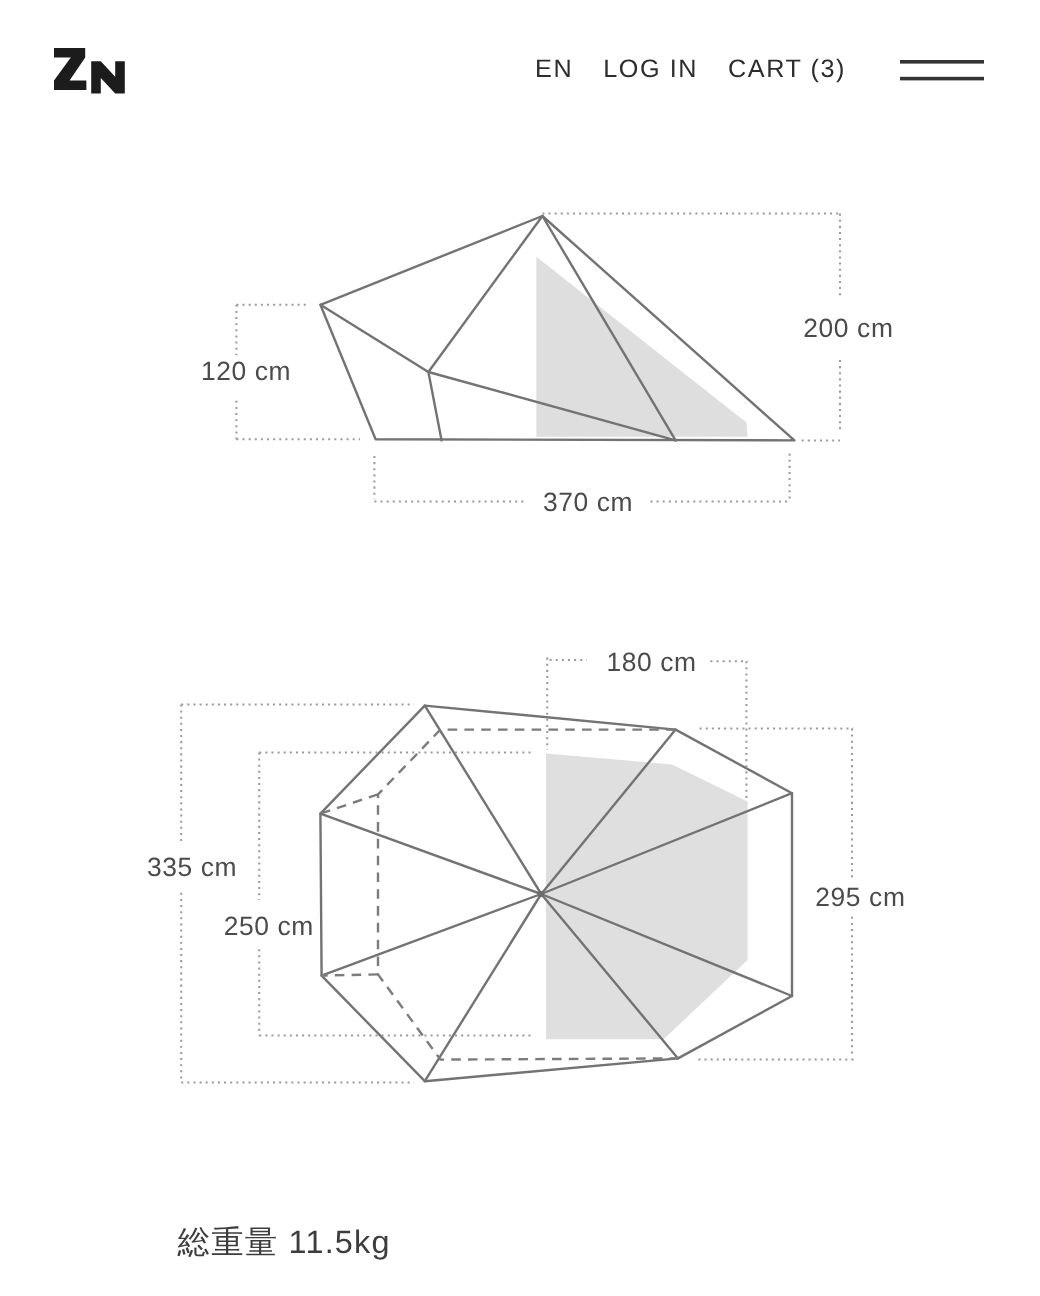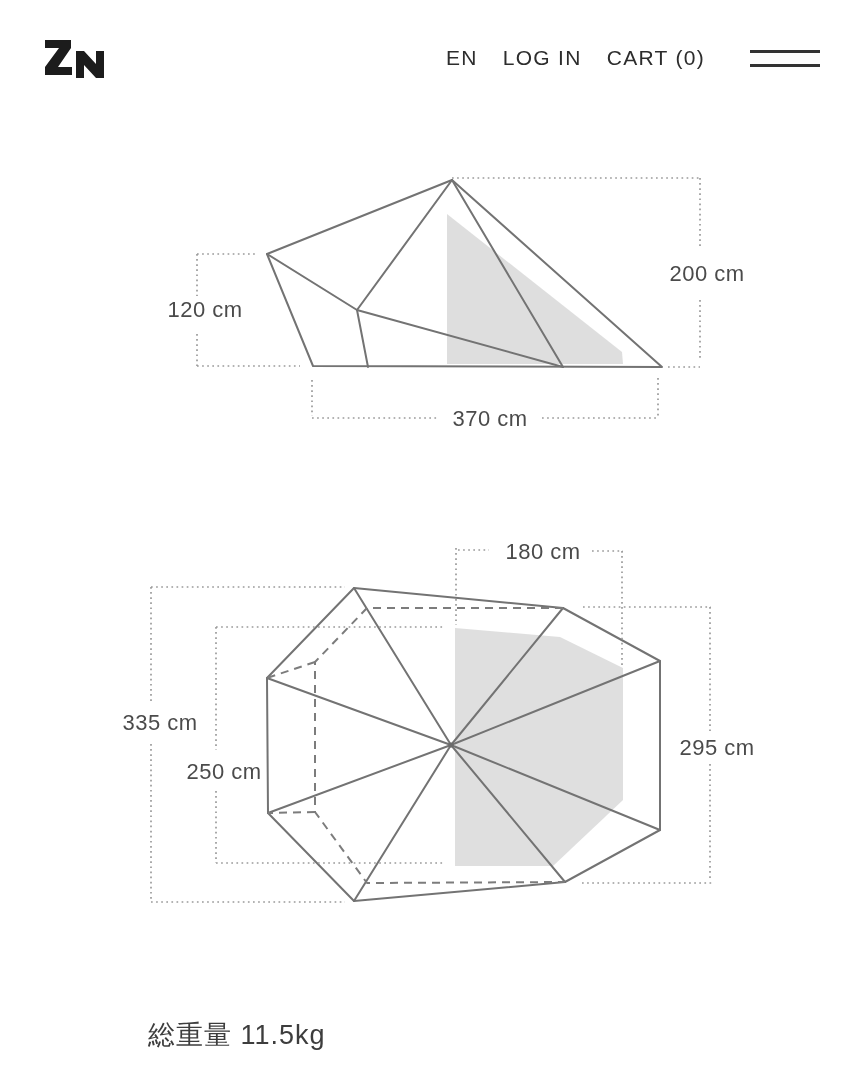--- a/index.html
+++ b/index.html
@@ -41,21 +41,21 @@
   <div>
     <svg class="logo" viewBox="0 0 60 42">
       <path fill="#1c1c1c" d="M0 2 H26 V10 L13 29 H27 V37 H0 V29 L14 10 H0 Z"></path>
       <g transform="translate(59,13) rotate(90)">
         <path fill="#1c1c1c" d="M0 0 H27 V8 L14 20 H27 V28 H0 V20 L13 8 H0 Z"></path>
       </g>
     </svg>
     <div class="nav">
       <span class="nav-item">EN</span>
       <span class="nav-item">LOG IN</span>
-      <span class="nav-item">CART (0)</span>
+      <span class="nav-item">CART (3)</span>
       <div class="menu-btn">
         <div class="bar"></div>
         <div class="bar"></div>
       </div>
     </div>
   </div>
 
   <svg class="diagram-svg" width="867" height="1080" viewBox="0 0 867 1080">
 
     <g>

